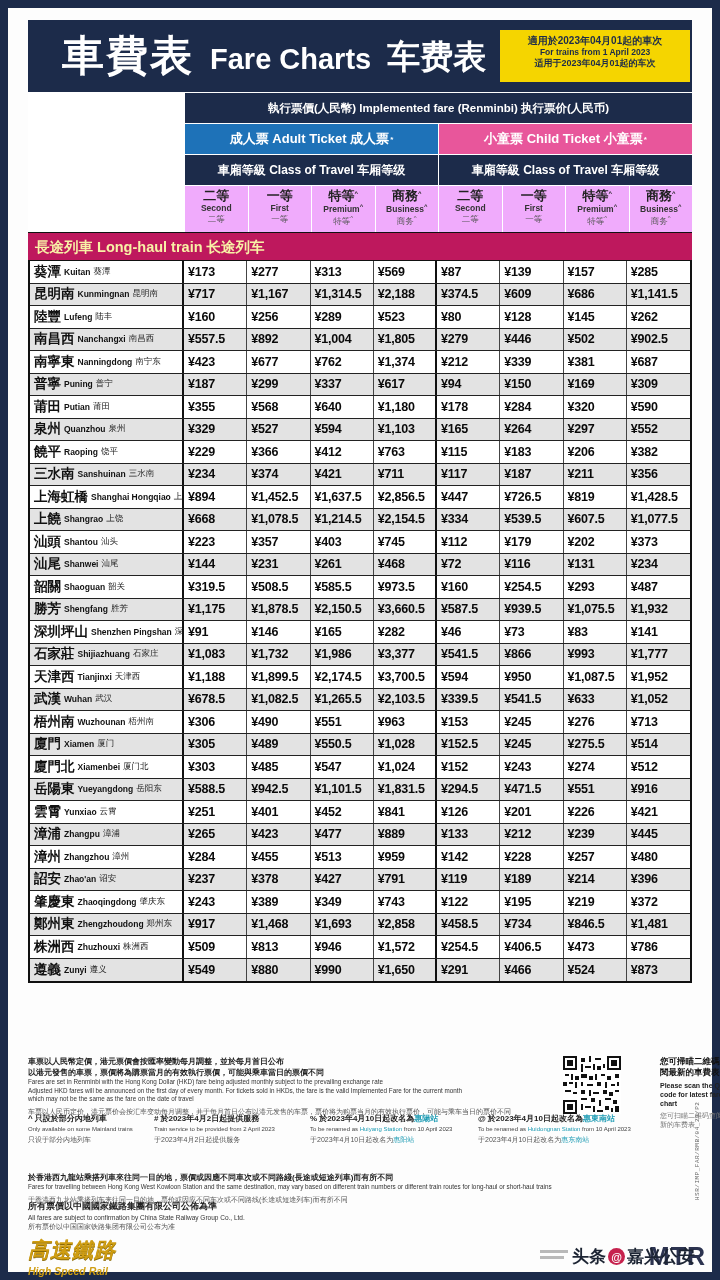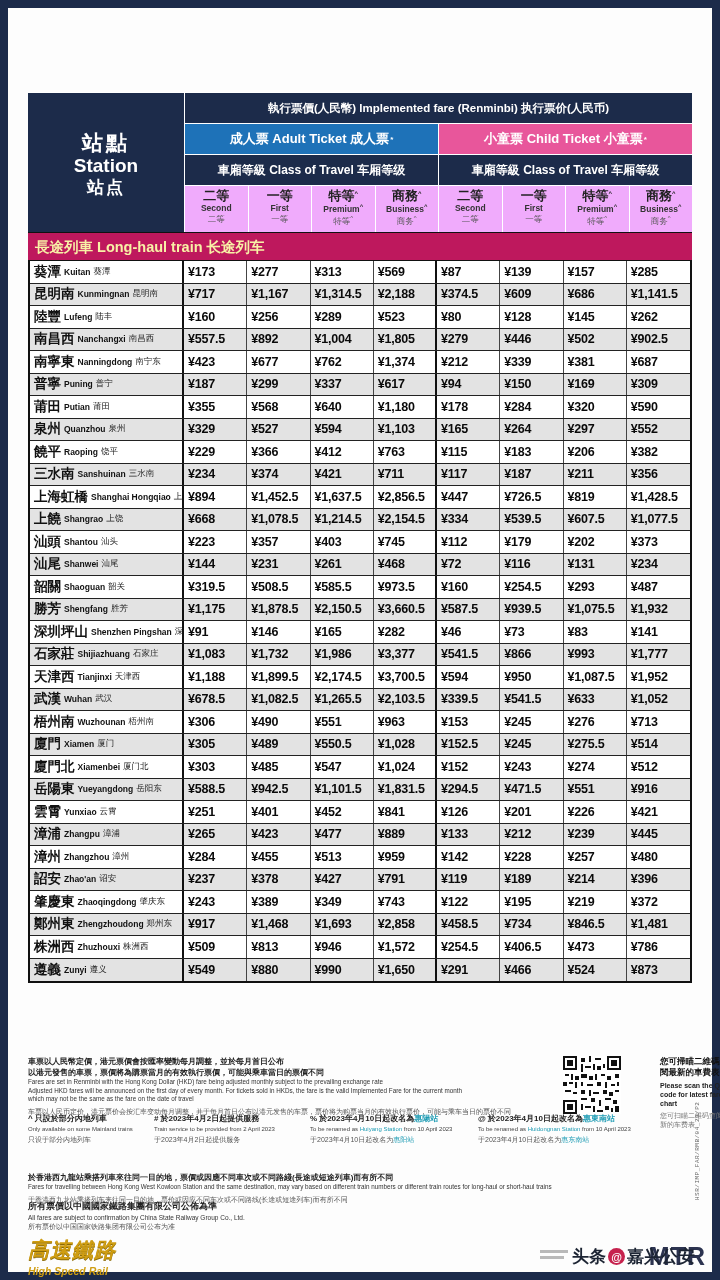--- a/index.html
+++ b/index.html
@@ -117,27 +117,32 @@
   .doc-code { position: absolute; left: 694px; top: 1030px; height: 170px;
     writing-mode: vertical-rl; transform: rotate(180deg); font-size: 6px; color: #666;
     letter-spacing: 0.5px; font-family: "Liberation Mono", "DejaVu Sans Mono", monospace; }
 </style>
 </head>
 <body>
 
 <div class="page">
   <div class="inner"></div>
 
+  <div class="title-bar">
+    <span class="t1">車費表</span>
+    <span class="t2">Fare Charts</span>
+    <span class="t3">车费表</span>
+    <div class="notice">
+      <div class="no1">適用於2023年04月01起的車次</div>
+      <div class="no2">For trains from 1 April 2023</div>
+      <div class="no3">适用于2023年04月01起的车次</div>
+    </div>
+  </div>
 
   <div class="header-grid">
-    <div class="hcell station">
-      <div class="st1">站點</div>
-      <div class="st2">Station</div>
-      <div class="st3">站点</div>
-    </div>
     <div class="hcell impl">執行票價(人民幣) Implemented fare (Renminbi) 执行票价(人民币)</div>
     <div class="hcell adult">
       <span>成人票 Adult Ticket 成人票</span>
         <sup>*</sup>
     </div>
     <div class="hcell child">
       <span>小童票 Child Ticket 小童票</span>
         <sup>*</sup>
     </div>
     <div class="hcell cot cot-a">車廂等級 Class of Travel 车厢等级</div>

